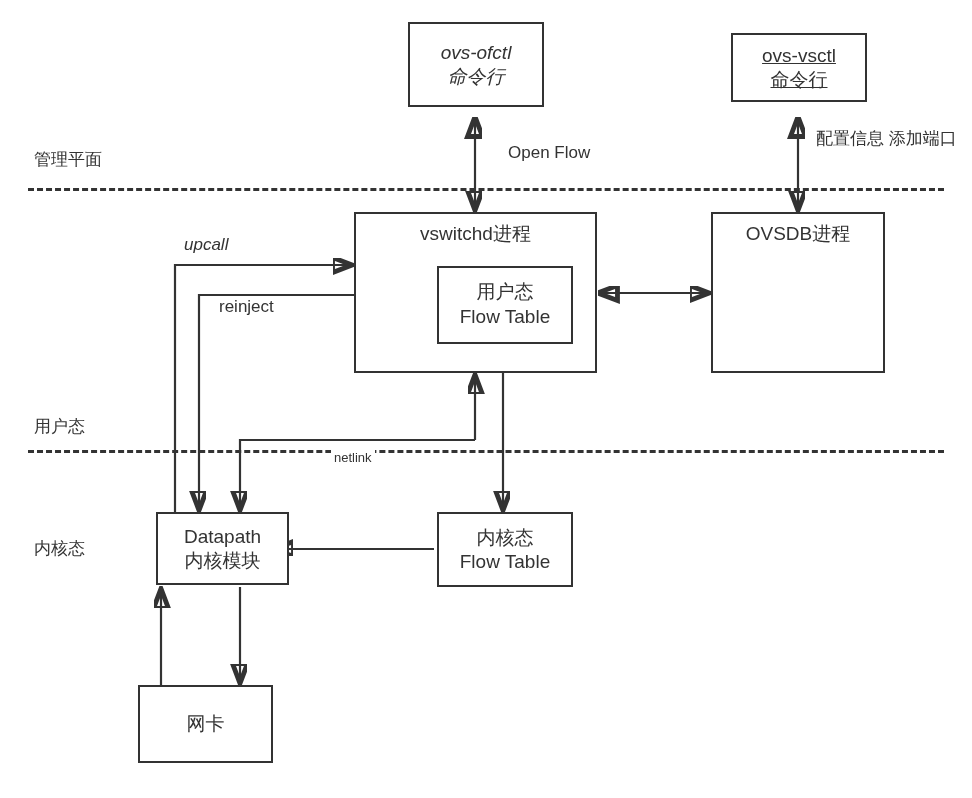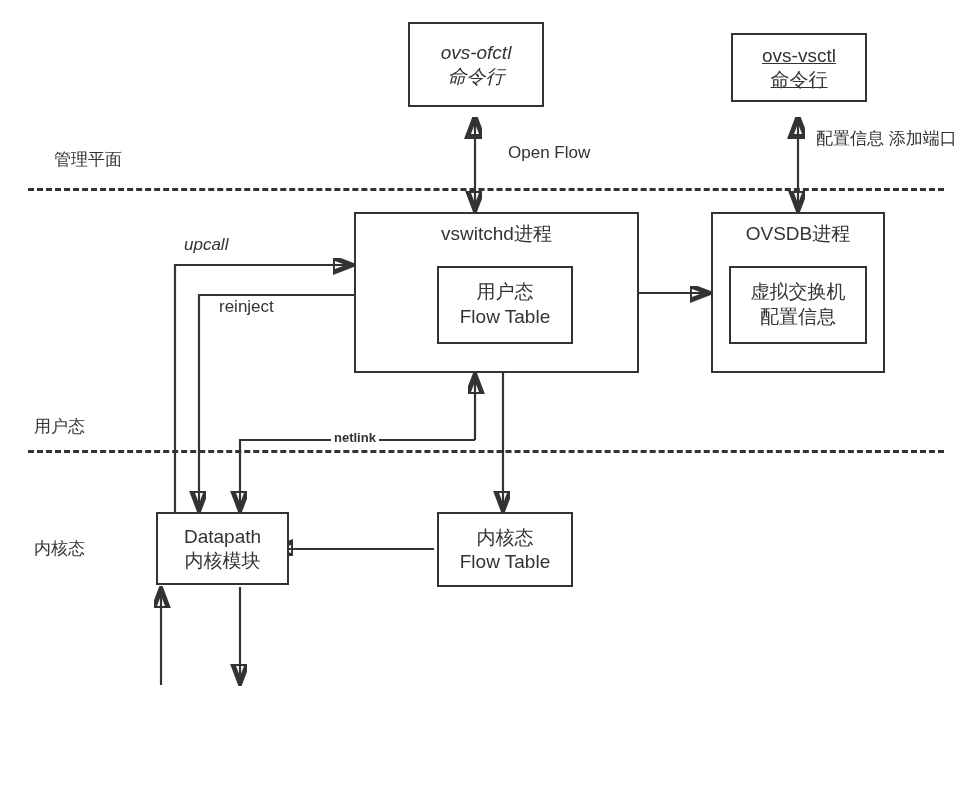--- a/index.html
+++ b/index.html
@@ -135,69 +135,68 @@
     <line x1="434" y1="549" x2="275" y2="549" marker-end="url(#arrow)"></line>
 
     <line x1="161" y1="685" x2="161" y2="590" marker-end="url(#arrow)"></line>
 
     <line x1="240" y1="587" x2="240" y2="682" marker-end="url(#arrow)"></line>
   </svg>
 
   <div class="dashed" style="left:28px; top:188px; width:916px;"></div>
   <div class="dashed" style="left:28px; top:450px; width:916px;"></div>
 
-  <div class="plane-label" style="left:34px; top:148px;margin-left:20px;">管理平面</div>
+  <div class="plane-label" style="left:34px; top:148px;">管理平面</div>
   <div class="plane-label" style="left:34px; top:415px;">用户态</div>
   <div class="plane-label" style="left:34px; top:537px;">内核态</div>
 
   <div class="box" style="left:408px; top:22px; width:136px; height:85px;font-style:italic;">
     <span class="ln">ovs-ofctl</span>
     <span class="ln">命令行</span>
   </div>
 
   <div class="box" style="left:731px; top:33px; width:136px; height:69px;text-decoration:underline;">
     <span class="ln">ovs-vsctl</span>
     <span class="ln">命令行</span>
   </div>
 
-  <div class="box box-titled" style="left:354px; top:212px; width:285px; height:161px;">
+  <div class="box box-titled" style="left:354px; top:212px; width:243px; height:161px;">
     <span class="box-title">vswitchd进程</span>
   </div>
 
   <div class="inner-box" style="left:437px; top:266px; width:136px; height:78px;">
     <span class="ln">用户态</span>
     <span class="ln">Flow Table</span>
   </div>
 
   <div class="box box-titled" style="left:711px; top:212px; width:174px; height:161px;">
     <span class="box-title">OVSDB进程</span>
   </div>
 
-  <div class="inner-box" style="left:729px; top:266px; width:138px; height:78px;">
-    <span class="ln">虚拟交换机</span>
-    <span class="ln">配置信息</span>
-  </div>
 
   <div class="box" style="left:140px; top:512px; width:133px; height:73px;margin-left:16px;">
     <span class="ln">Datapath</span>
     <span class="ln">内核模块</span>
   </div>
 
   <div class="box" style="left:437px; top:512px; width:136px; height:75px;">
     <span class="ln">内核态</span>
     <span class="ln">Flow Table</span>
   </div>
 
+  <div class="box" style="left:138px; top:685px; width:135px; height:78px;">
+    <span class="ln">网卡</span>
+  </div>
 
   <div class="edge-label" style="left:508px; top:142px;">Open Flow</div>
 
   <div class="edge-label" style="left:816px; top:128px;">
     <span class="ln">配置信息</span>
     <span class="ln">添加端口</span>
   </div>
 
   <div class="edge-label" style="left:184px; top:234px;font-style:italic;">upcall</div>
 
   <div class="edge-label" style="left:219px; top:296px;">reinject</div>
 
-  <div class="edge-label small" style="left:331px; top:430px;font-weight:bold;">netlink</div>
+  <div class="edge-label small" style="left:331px; top:450px;">netlink</div>
 
 </div>
 
 </body></html>

